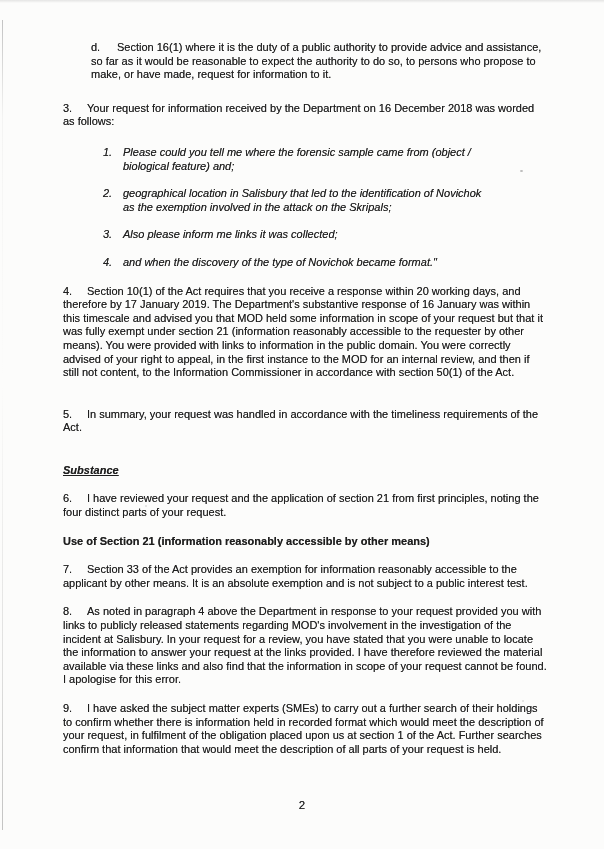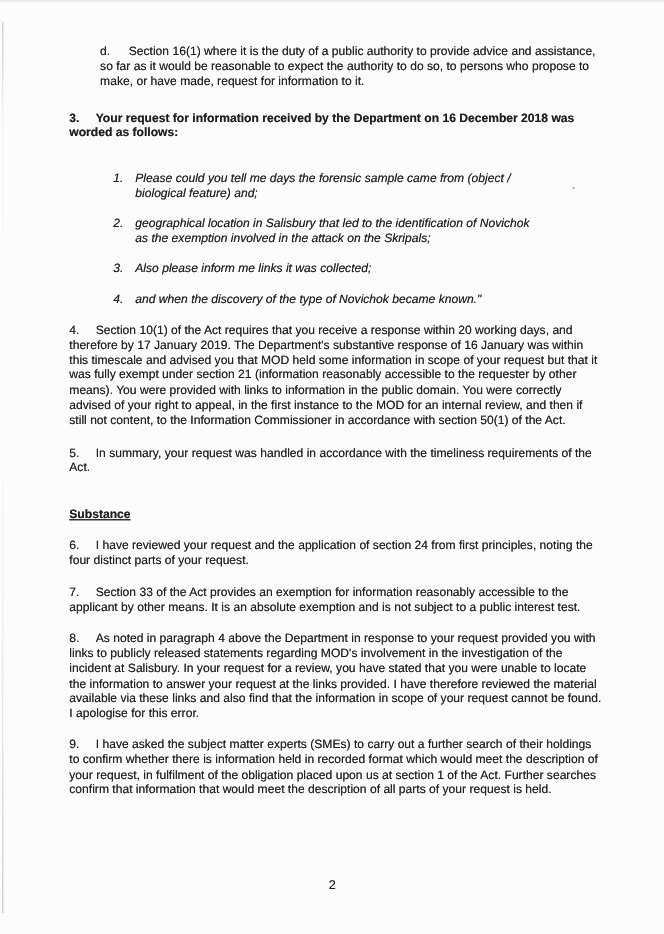--- a/index.html
+++ b/index.html
@@ -42,34 +42,34 @@
     font-size: 11px;
     line-height: 13.6px;
     text-shadow: 0 0 0.45px rgba(20,20,20,0.65);
   }
   .block { margin: 0 0 15px 0; }
   .pnum { display: inline-block; width: 24px; }
 
   .sub-clause { margin-left: 28px; width: 456px; margin-bottom: 20px; }
   .sub-clause .pnum { width: 26px; }
 
-  .para-3 { margin-bottom: 27px; width: 480px; font-weight: bold; }
+  .para-3 { margin-bottom: 17px; width: 480px; }
 
   .quote-list { margin-left: 40px; width: 392px; font-style: italic; }
   .quote-item { display: flex; margin-bottom: 14px; }
   .qnum { width: 20px; flex-shrink: 0; }
   .qtext { flex: 1; }
   .quote-item-last { margin-bottom: 15px; }
 
-  .para-4 { margin-bottom: 16px; }
+  .para-4 { margin-bottom: 28px; }
   .para-5 { margin-bottom: 29px; }
   .para-8 { }
 
   .heading { font-weight: bold; margin-bottom: 15px; }
-  .heading-underline { text-decoration: underline; }
+  .heading-underline { text-decoration: underline; font-style: italic; }
 
   .page-number {
     position: absolute;
     left: 0; top: 799px;
     width: 604px;
     text-align: center;
     font-size: 11.5px;
     color: #222;
     text-shadow: 0 0 0.45px rgba(20,20,20,0.65);
   }
@@ -85,44 +85,45 @@
 
   <div class="content">
 
     <div class="block sub-clause"><span class="pnum">d.</span><span>Section 16(1) where it is the duty of a public authority to provide advice and assistance, so far as it would be reasonable to expect the authority to do so, to persons who propose to make, or have made, request for information to it.</span></div>
 
     <div class="block para-3"><span class="pnum">3.</span><span>Your request for information received by the Department on 16 December 2018 was worded as follows:</span></div>
 
     <div class="quote-list">
       <div class="quote-item">
         <span class="qnum">1.</span>
-        <span class="qtext">Please could you tell me days the forensic sample came from (object / biological feature) and;</span>
+        <span class="qtext">Please could you tell me where the forensic sample came from (object / biological feature) and;</span>
       </div>
       <div class="quote-item">
         <span class="qnum">2.</span>
         <span class="qtext">geographical location in Salisbury that led to the identification of Novichok as the exemption involved in the attack on the Skripals;</span>
       </div>
       <div class="quote-item">
         <span class="qnum">3.</span>
         <span class="qtext">Also please inform me links it was collected;</span>
       </div>
       <div class="quote-item quote-item-last">
         <span class="qnum">4.</span>
-        <span class="qtext">and when the discovery of the type of Novichok became known."</span>
+        <span class="qtext">and when the discovery of the type of Novichok became format."</span>
       </div>
     </div>
 
     <div class="block para-4"><span class="pnum">4.</span><span>Section 10(1) of the Act requires that you receive a response within 20 working days, and therefore by 17 January 2019. The Department's substantive response of 16 January was within this timescale and advised you that MOD held some information in scope of your request but that it was fully exempt under section 21 (information reasonably accessible to the requester by other means). You were provided with links to information in the public domain. You were correctly advised of your right to appeal, in the first instance to the MOD for an internal review, and then if still not content, to the Information Commissioner in accordance with section 50(1) of the Act.</span></div>
 
     <div class="block para-5"><span class="pnum">5.</span><span>In summary, your request was handled in accordance with the timeliness requirements of the Act.</span></div>
 
     <div class="heading heading-underline">Substance</div>
 
-    <div class="block"><span class="pnum">6.</span><span>I have reviewed your request and the application of section 24 from first principles, noting the four distinct parts of your request.</span></div>
+    <div class="block"><span class="pnum">6.</span><span>I have reviewed your request and the application of section 21 from first principles, noting the four distinct parts of your request.</span></div>
 
+    <div class="heading">Use of Section 21 (information reasonably accessible by other means)</div>
 
     <div class="block"><span class="pnum">7.</span><span>Section 33 of the Act provides an exemption for information reasonably accessible to the applicant by other means. It is an absolute exemption and is not subject to a public interest test.</span></div>
 
     <div class="block para-8"><span class="pnum">8.</span><span>As noted in paragraph 4 above the Department in response to your request provided you with links to publicly released statements regarding MOD's involvement in the investigation of the incident at Salisbury.  In your request for a review, you have stated that you were unable to locate the information to answer your request at the links provided.  I have therefore reviewed the material available via these links and also find that the information in scope of your request cannot be found. I apologise for this error.</span></div>
 
     <div class="block"><span class="pnum">9.</span><span>I have asked the subject matter experts (SMEs) to carry out a further search of their holdings to confirm whether there is information held in recorded format which would meet the description of your request, in fulfilment of the obligation placed upon us at section 1 of the Act. Further searches confirm that information that would meet the description of all parts of your request is held.</span></div>
 
   </div>
 
   <div class="page-number">2</div>

